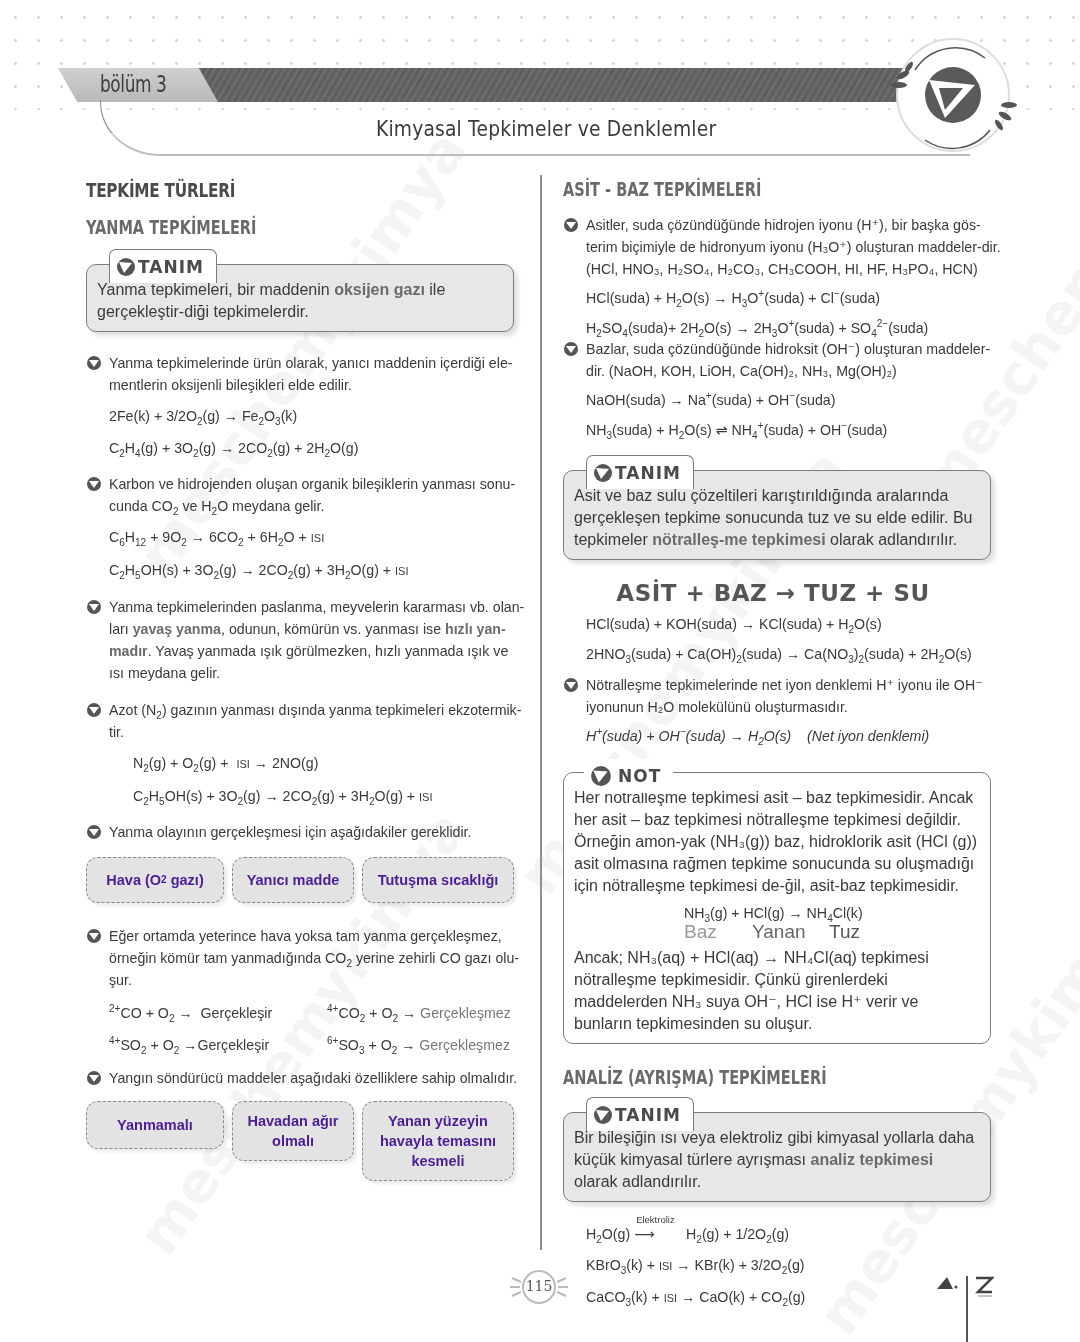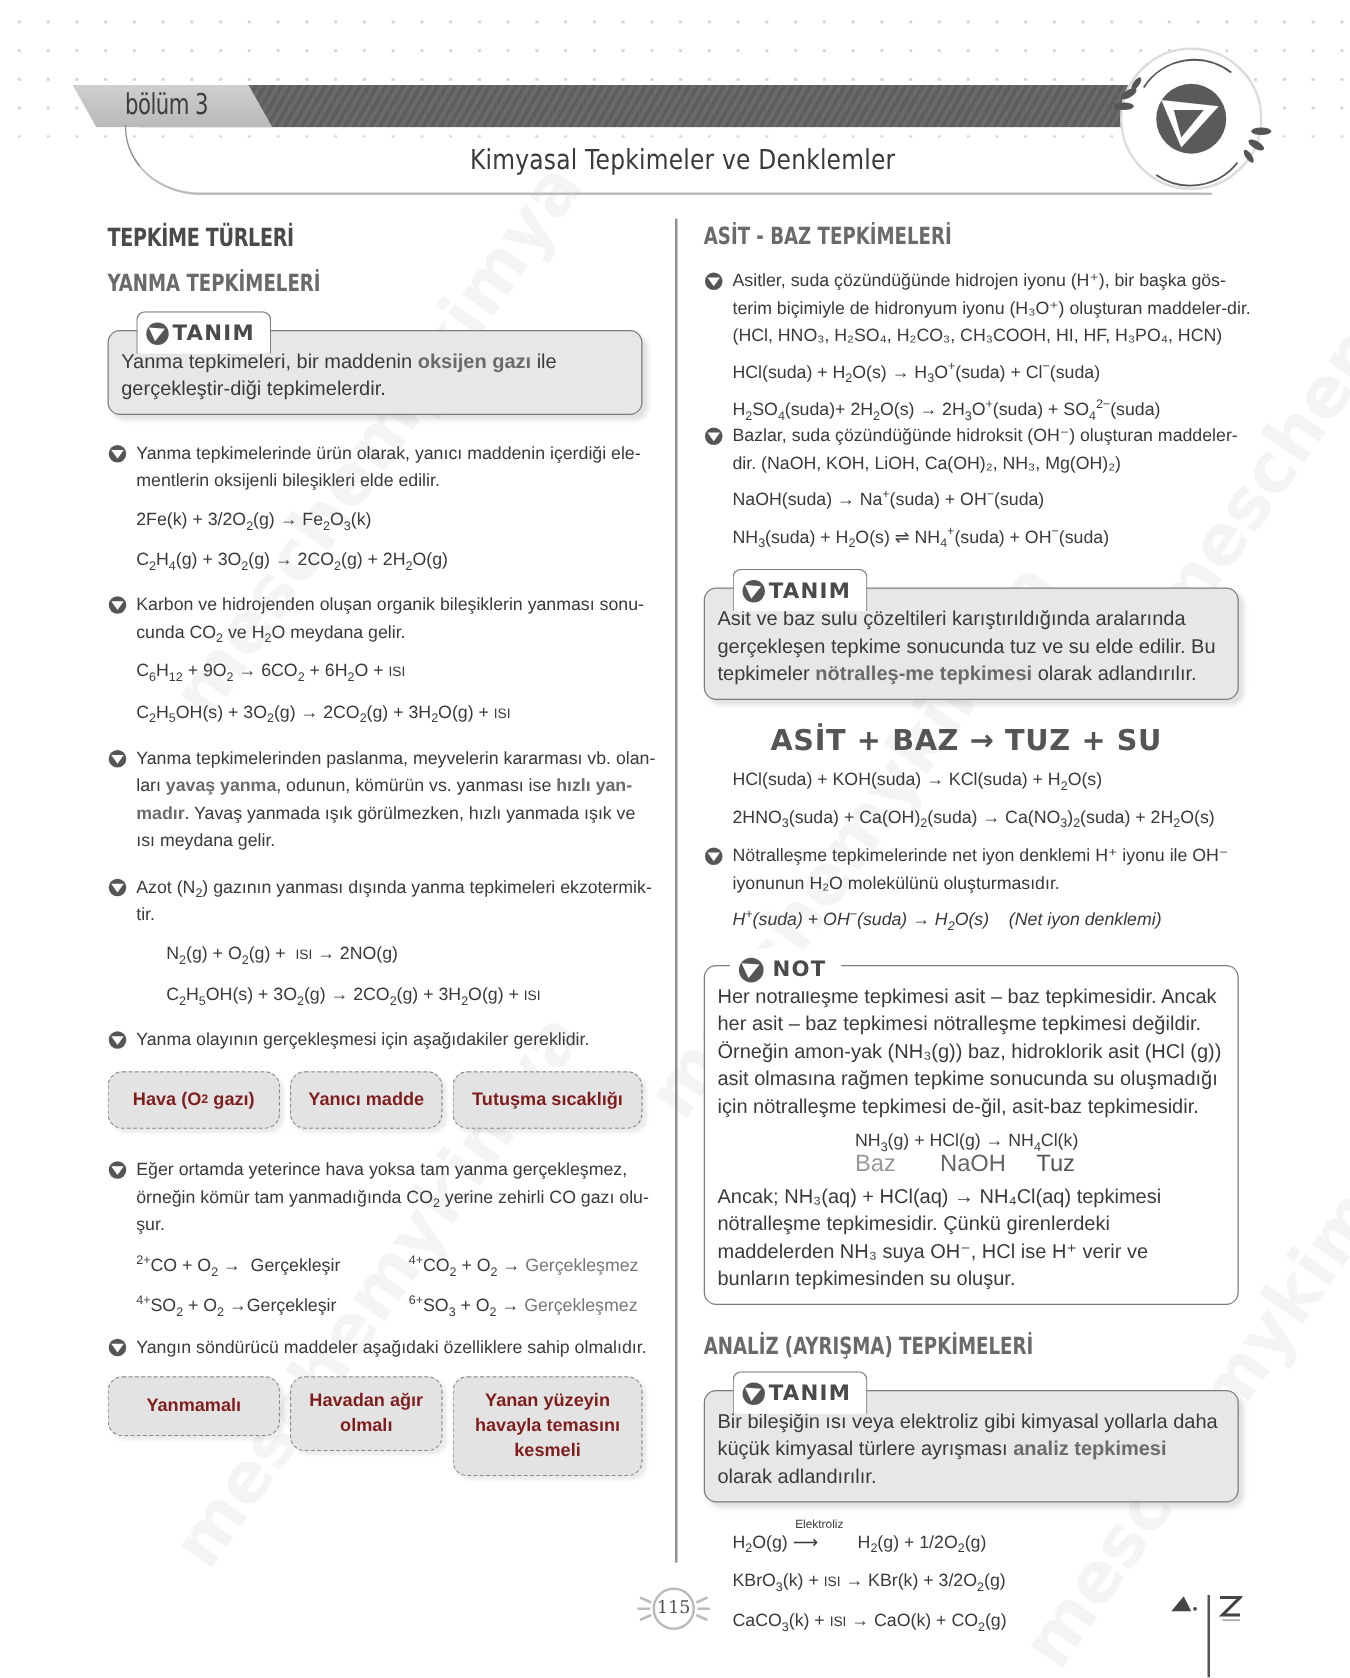--- a/index.html
+++ b/index.html
@@ -50,21 +50,21 @@
   .box.white { background: #fff; }
   .box-label { position: absolute; left: 22px; top: -16px; background: #fff; padding: 0 12px 0 6px; height: 34px;
     display: flex; align-items: center; gap: 2px; border: 1.5px solid #7c7c7c; border-bottom: none; border-radius: 7px 7px 0 0; }
   .box-label.noborder { border: none; }
   .box-label .lbl { font-family: "DejaVu Sans", sans-serif; font-weight: bold; font-size: 17px; color: #4a4a4a; letter-spacing: 1px; }
   .box-text { font-size: 16px; line-height: 22px; color: #3a3a3a; }
 
   .pill-row { display: flex; gap: 8px; }
   .pill { border: 1.5px dashed #8a8a8a; border-radius: 12px; background: #e3e3e3;
     display: flex; align-items: center; justify-content: center; text-align: center;
-    font-weight: bold; font-size: 14.5px; color: #7f1d1d; line-height: 20px; box-shadow: 3px 3px 3px rgba(0,0,0,0.08); }
+    font-weight: bold; font-size: 14.5px; color: #4c1d95; line-height: 20px; box-shadow: 3px 3px 3px rgba(0,0,0,0.08); }
 
   .big-eq { font-family: "DejaVu Sans", sans-serif; font-weight: bold; font-size: 23px; color: #555; text-align: center; letter-spacing: 0.5px; }
 
   .footer-page { position: absolute; left: 508px; top: 1268px; width: 62px; height: 38px; }
   .footer-logo { position: absolute; left: 935px; top: 1275px; }
   .footer-line { position: absolute; left: 966px; top: 1276px; width: 1.5px; height: 66px; background: #555; }
   .footer-z { position: absolute; left: 974px; top: 1276px; }
 
   .wm { position: absolute; font-family: "DejaVu Sans", sans-serif; font-weight: bold; font-size: 56px; color: rgba(0,0,0,0.045);
     transform: rotate(-55deg); white-space: nowrap; pointer-events: none; }
@@ -254,21 +254,21 @@
       <svg width="22" height="22" viewBox="0 0 20 20">
           <circle cx="10" cy="10" r="9" fill="#555"></circle>
           <polygon points="3,5 16,6 8,16" fill="#fff"></polygon>
         </svg>
       <span class="lbl" style="margin-left:4px;">NOT</span>
     </div>
     <div class="box-text">Her nötralleşme tepkimesi asit – baz tepkimesidir. Ancak her asit – baz tepkimesi nötralleşme tepkimesi değildir. Örneğin amon-yak (NH₃(g)) baz, hidroklorik asit (HCl (g)) asit olmasına rağmen tepkime sonucunda su oluşmadığı için nötralleşme tepkimesi de-ğil, asit-baz tepkimesidir.</div>
     <div class="eq" style="margin:6px 0 0 110px;">NH<sub>3</sub>(g) + HCl(g) → NH<sub>4</sub>Cl(k)</div>
     <div style="display:flex;margin-left:110px;font-size:19px;line-height:18px;">
       <span style="width:68px;color:#999;">Baz</span>
-      <span style="width:77px;color:#666;">NaOH</span>
+      <span style="width:77px;color:#666;">Yanan</span>
       <span style="color:#555;">Tuz</span>
     </div>
     <div class="box-text" style="margin-top:6px;">Ancak; NH₃(aq) + HCl(aq) → NH₄Cl(aq) tepkimesi nötralleşme tepkimesidir. Çünkü girenlerdeki maddelerden NH₃ suya OH⁻, HCl ise H⁺ verir ve bunların tepkimesinden su oluşur.</div>
   </div>
 
   <div class="sec-sub" style="margin-top:22px;">ANALİZ (AYRIŞMA) TEPKİMELERİ</div>
 
   <div class="box" style="margin-top:24px;width:428px;">
     <div class="box-label">
       <svg width="20" height="20" viewBox="0 0 20 20">

